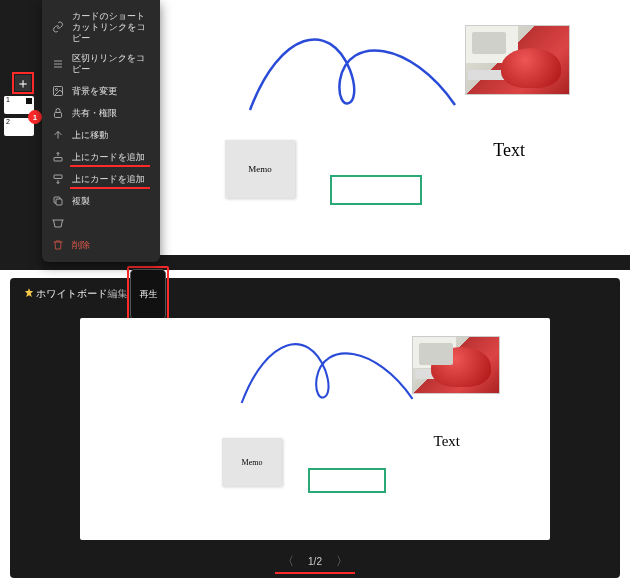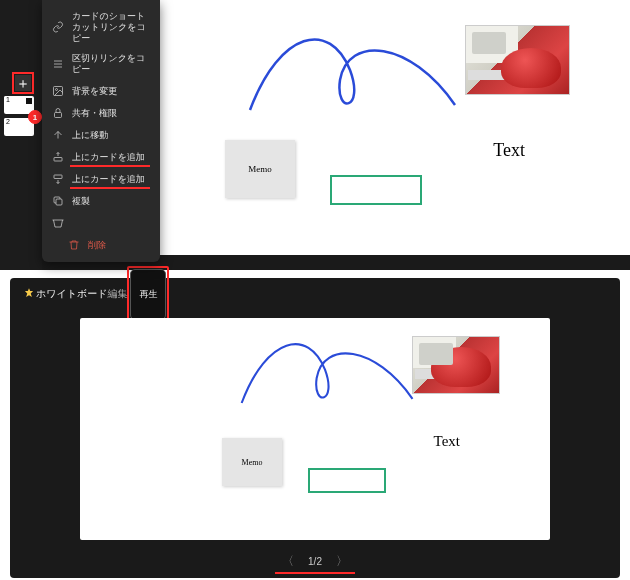--- a/index.html
+++ b/index.html
@@ -18,21 +18,21 @@
   .thumb-num { position: absolute; left: 0; top: 0; background: #fff; color: #000; font-size: 7px; padding: 0 2px; border-radius: 2px 0 0 0; }
   .thumb-1 .mini-pin { position: absolute; right: 2px; top: 2px; width: 6px; height: 6px; background: #111; }
   .badge-1 { position: absolute; left: 28px; top: 110px; width: 14px; height: 14px; background: #ff2a2a; border-radius: 50%; color: #fff; font-size: 8px; font-weight: bold; display: flex; align-items: center; justify-content: center; border: 1px solid #ff2a2a; z-index: 5; }
   
   
   .ctx-menu { position: absolute; left: 42px; top: 0; width: 118px; background: #2a2a2a; border-radius: 0 0 6px 6px; padding: 6px 0; z-index: 10; box-shadow: 0 4px 12px rgba(0,0,0,.5); }
   .ctx-item { display: flex; align-items: center; gap: 8px; padding: 5px 10px; color: #e0e0e0; font-size: 9px; cursor: pointer; position: relative; }
   .ctx-icon { width: 12px; height: 12px; flex-shrink: 0; display: flex; align-items: center; justify-content: center; }
   .ctx-icon svg { width: 12px; height: 12px; stroke: #ccc; fill: none; stroke-width: 1.5; }
   .ctx-underline { position: absolute; left: 28px; right: 10px; bottom: 1px; height: 2px; background: #ff2a2a; }
-  .ctx-delete { color: #e05a4a; margin-left: 16px; }
+  .ctx-delete { color: #e05a4a; }
   .ctx-delete svg { stroke: #e05a4a; }
   .ctx-line { white-space: normal; line-height: 1.2; }
   
   
   .canvas-top { position: absolute; left: 45px; top: 0; right: 0; height: 255px; background: #fff; }
   .squiggle { position: absolute; left: 195px; top: 20px; width: 220px; height: 120px; }
   .sticky { position: absolute; left: 180px; top: 140px; width: 70px; height: 58px; background: #e5e5e5; box-shadow: 1px 1px 3px rgba(0,0,0,.2); display: flex; align-items: center; justify-content: center; font-size: 9px; font-family: cursive; }
   .photo { position: absolute; right: 60px; top: 25px; width: 105px; height: 70px; background: linear-gradient(135deg,#e8e8e0 0%,#d0cfc5 40%,#b33 40%,#d44 70%,#a22 100%); border: 1px solid #ccc; overflow: hidden; }
   .photo::before { content:""; position:absolute; left:0; top:0; width:50%; height:55%; background:#f0f0ea; }
   .photo::after { content:""; position:absolute; left:6px; top:6px; width:34px; height:22px; background:#cfd0ca; border-radius:2px; }

